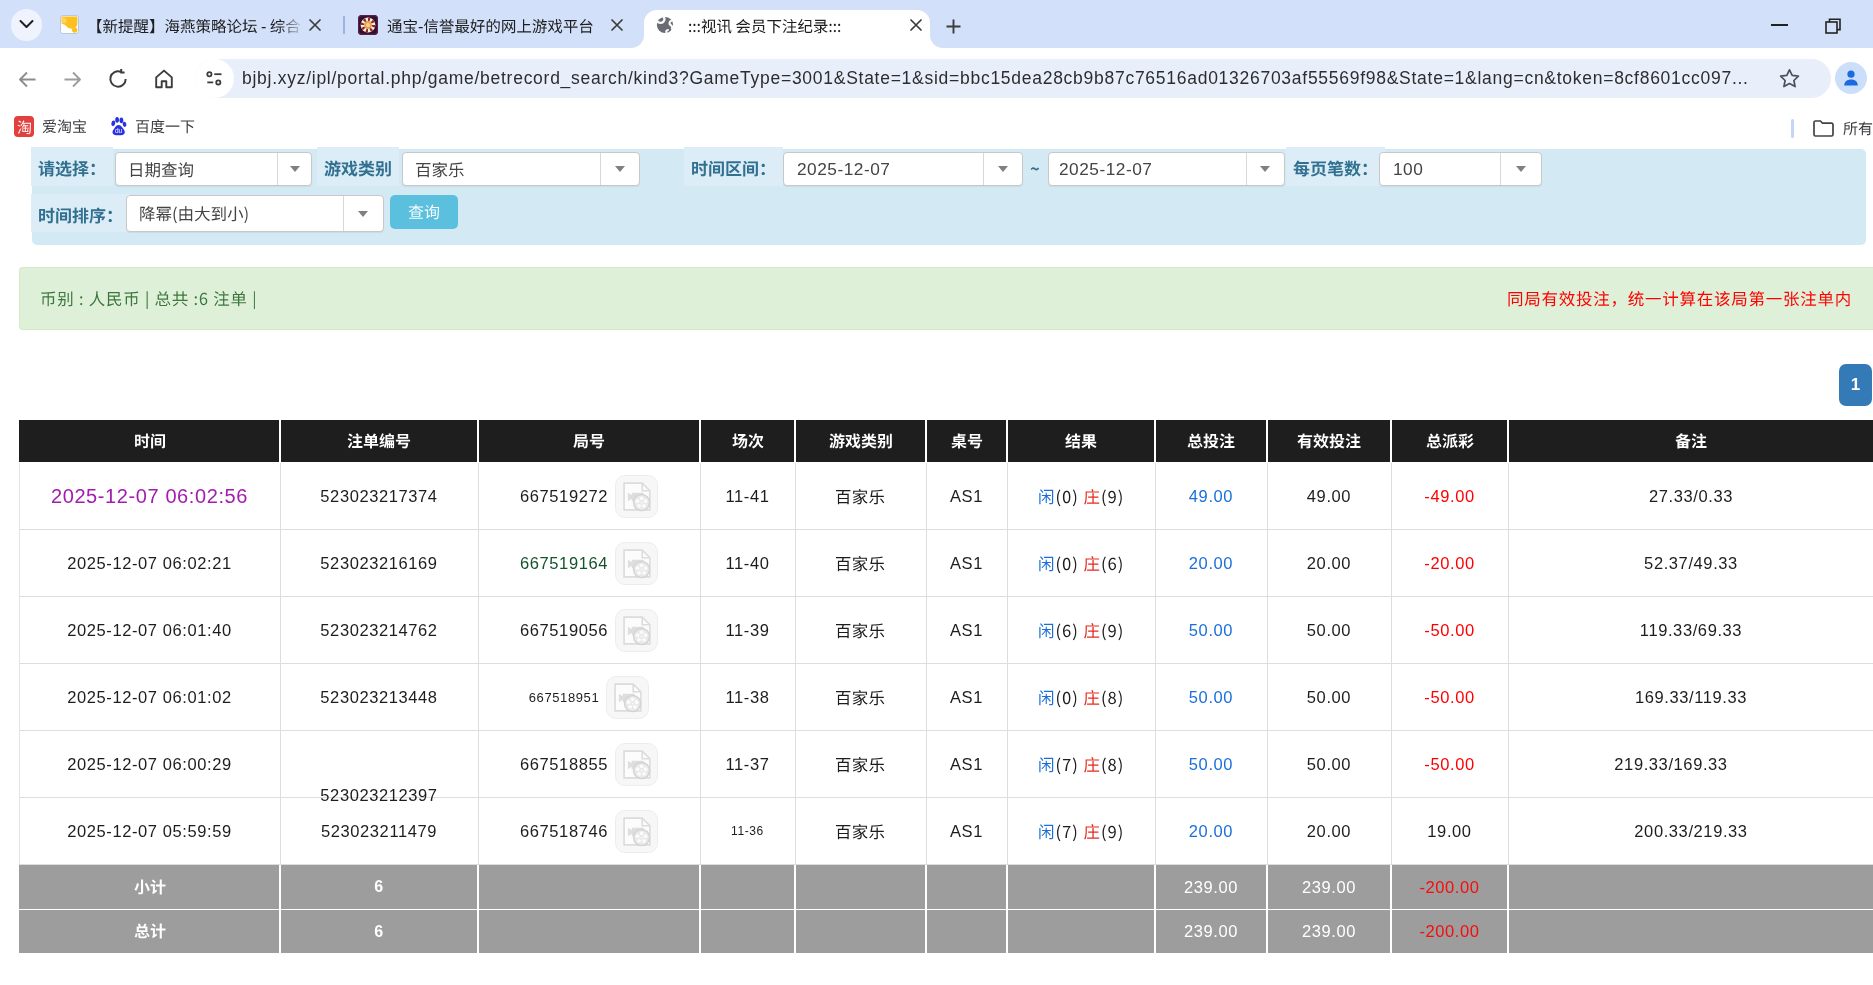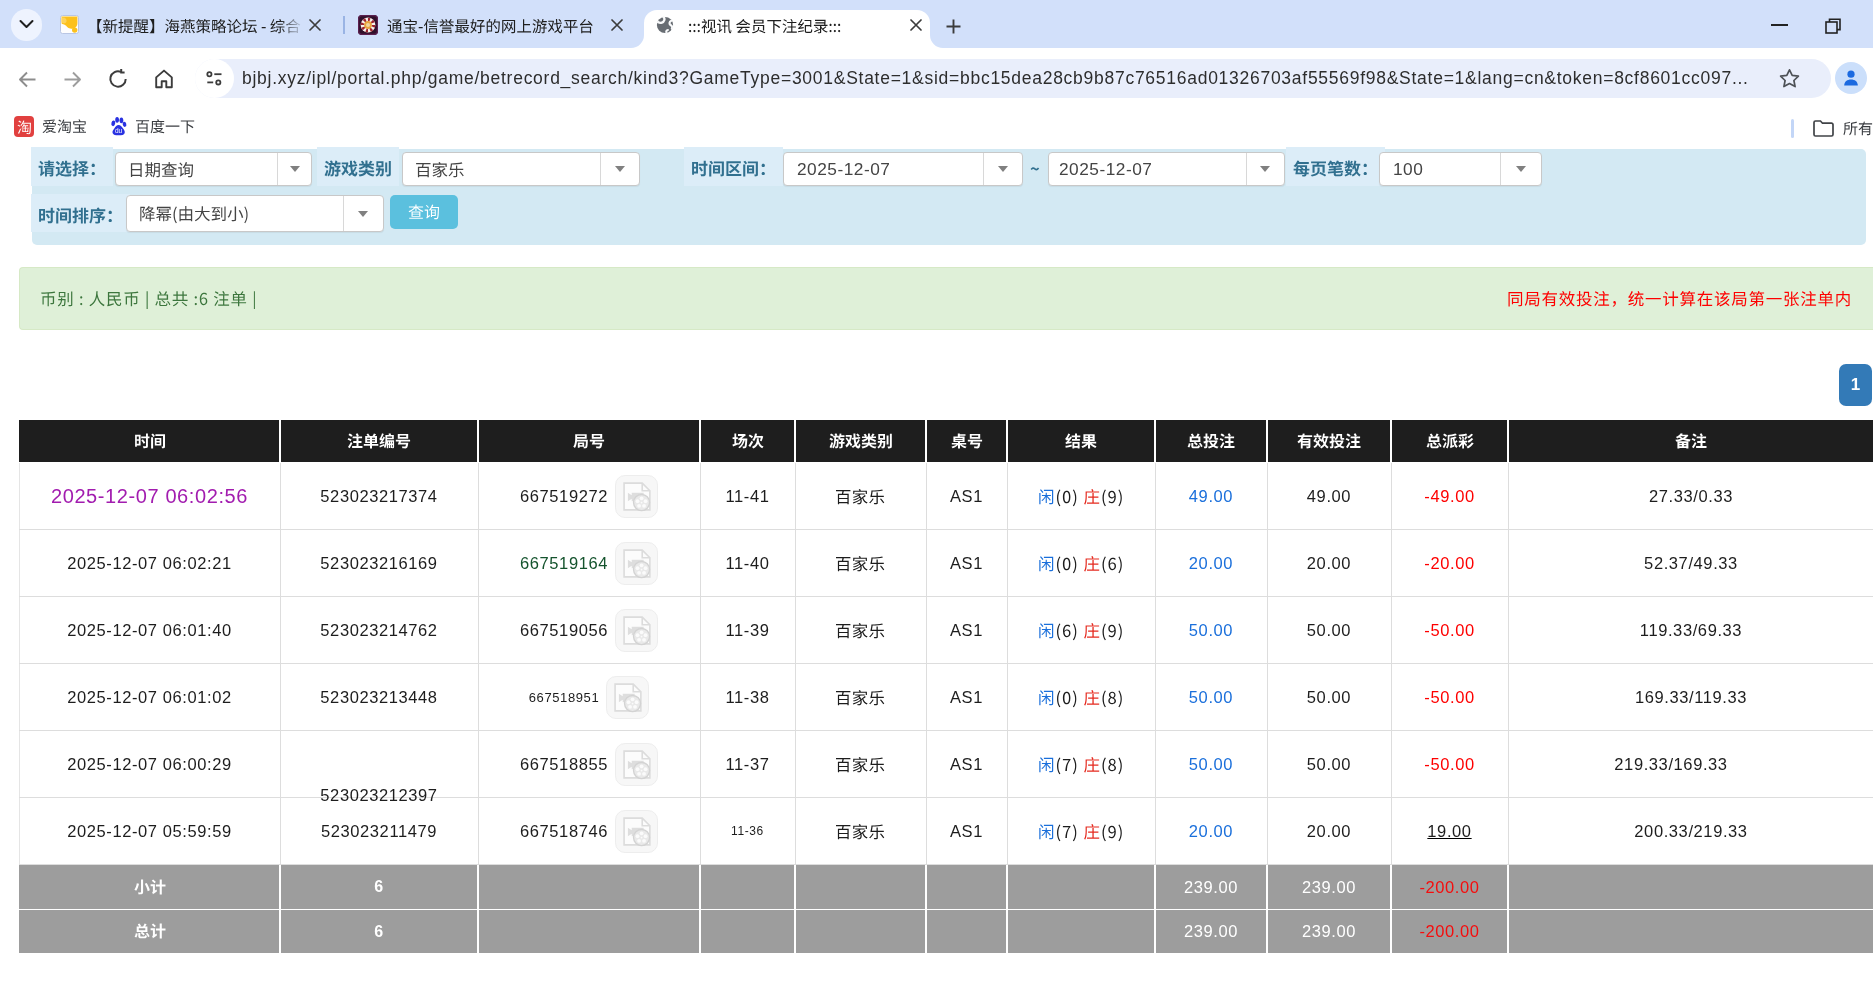--- a/index.html
+++ b/index.html
@@ -722,21 +722,21 @@
           <path fill="#1d1d1d" transform="translate(63.0,0)" d="M3.9 3.2 4.9 2.8C3.4 0.5 2.8 -2.3 2.8 -5.1C2.8 -7.9 3.4 -10.7 4.9 -13.1L3.9 -13.5C2.4 -11.0 1.5 -8.4 1.5 -5.1C1.5 -1.9 2.4 0.8 3.9 3.2Z M10.5 0.2C12.7 0.2 14.8 -1.7 14.8 -6.6C14.8 -10.4 13.1 -12.3 10.8 -12.3C8.9 -12.3 7.3 -10.7 7.3 -8.4C7.3 -5.9 8.6 -4.6 10.6 -4.6C11.6 -4.6 12.7 -5.2 13.4 -6.1C13.3 -2.3 12.0 -1.0 10.4 -1.0C9.6 -1.0 8.9 -1.4 8.4 -2.0L7.5 -1.0C8.2 -0.3 9.1 0.2 10.5 0.2ZM13.4 -7.3C12.6 -6.2 11.7 -5.7 10.9 -5.7C9.4 -5.7 8.7 -6.8 8.7 -8.4C8.7 -10.0 9.6 -11.1 10.8 -11.1C12.3 -11.1 13.2 -9.8 13.4 -7.3Z M18.4 3.2C19.9 0.8 20.8 -1.9 20.8 -5.1C20.8 -8.4 19.9 -11.0 18.4 -13.5L17.4 -13.1C18.8 -10.7 19.6 -7.9 19.6 -5.1C19.6 -2.3 18.8 0.5 17.4 2.8Z"></path>
         </g>
       </svg>
     </div>
 <div class="ab flexc" style="left:1155px;top:798px;width:112px;height:66px;">
       <span style="font-size:16.5px;color:#1a6fdb;letter-spacing:0.6px">20.00</span>
     </div>
 <div class="ab flexc" style="left:1267px;top:798px;width:124px;height:66px;">
       <span style="font-size:16.5px;color:#1d1d1d;letter-spacing:0.6px">20.00</span>
     </div>
-<div class="ab flexc" style="left:1391px;top:798px;width:117px;height:66px;text-decoration:underline;">
+<div class="ab flexc" style="left:1391px;top:798px;width:117px;height:66px;">
       <span style="font-size:16.5px;color:#1d1d1d;letter-spacing:0.6px">19.00</span>
     </div>
 <div class="ab flexc" style="left:1508px;top:798px;width:366px;height:66px;">
       <span style="font-size:16.5px;color:#1d1d1d;letter-spacing:0.6px">200.33/219.33</span>
     </div>
 <div class="ab" style="left:19px;top:865px;width:1855px;height:44px;background:#9d9d9d"></div>
 <div class="ab" style="left:279px;top:865px;width:2px;height:44px;background:#fff"></div>
 <div class="ab" style="left:477px;top:865px;width:2px;height:44px;background:#fff"></div>
 <div class="ab" style="left:699px;top:865px;width:2px;height:44px;background:#fff"></div>
 <div class="ab" style="left:794px;top:865px;width:2px;height:44px;background:#fff"></div>

